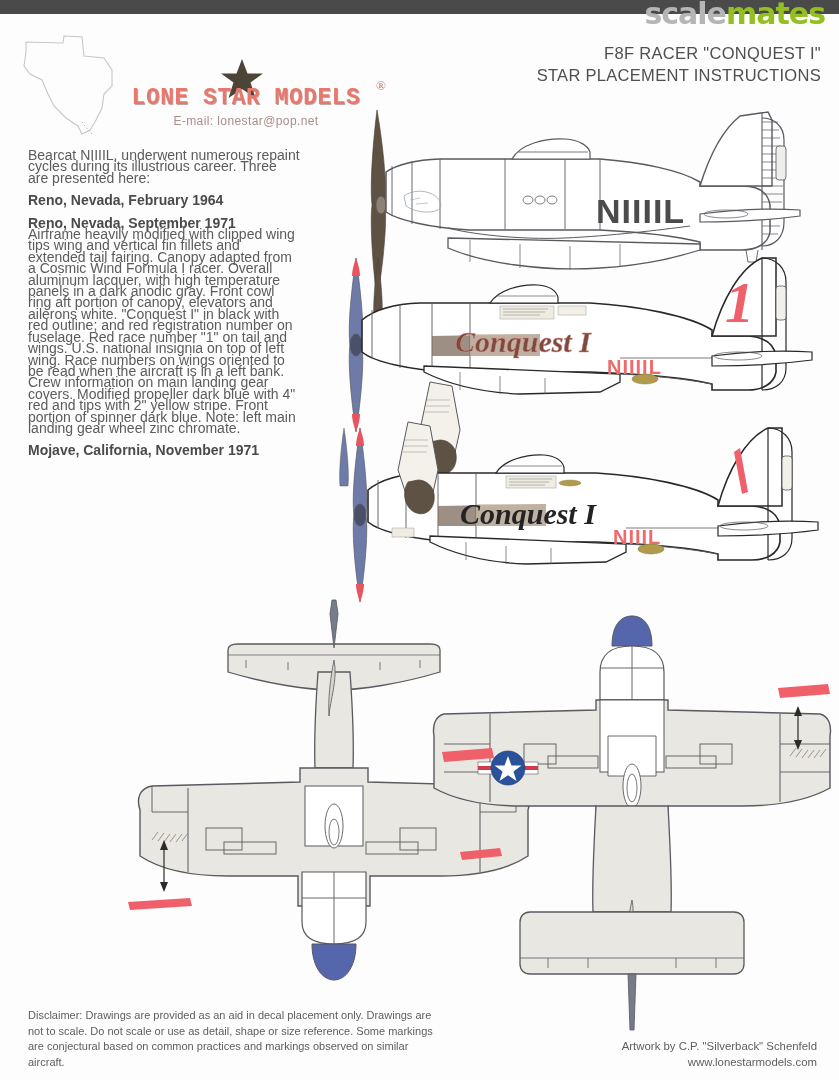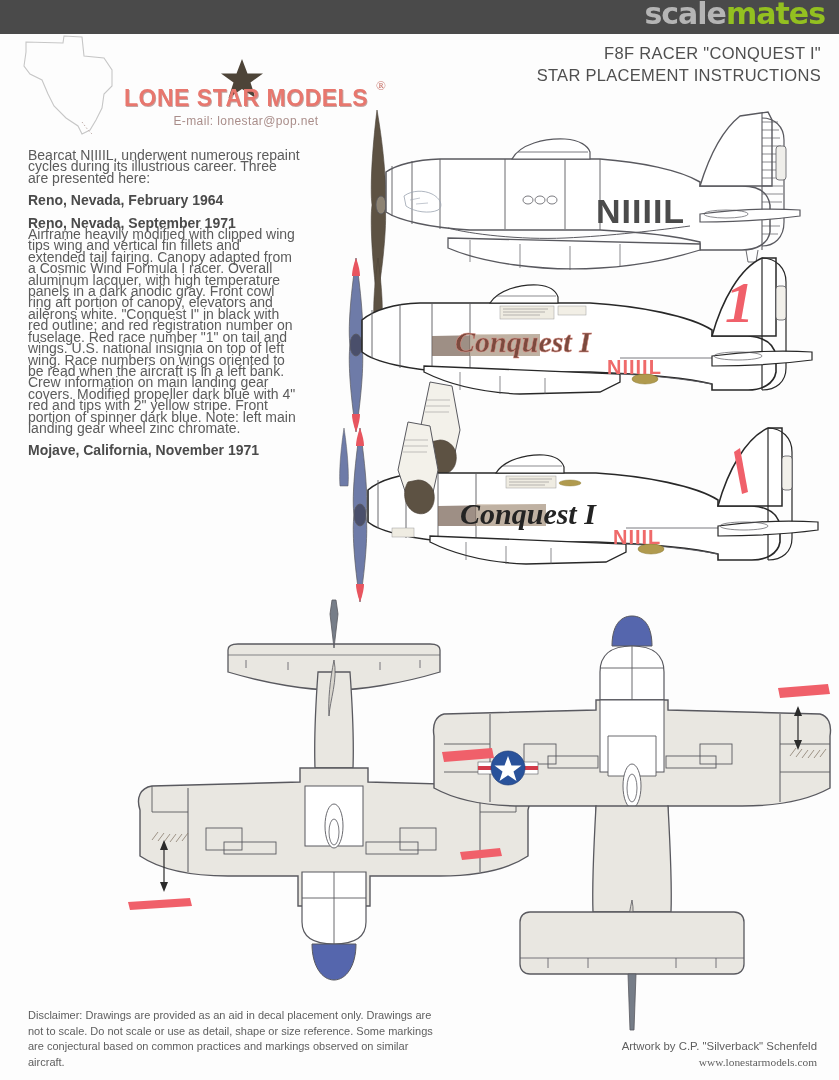--- a/index.html
+++ b/index.html
@@ -8,21 +8,21 @@
     width:839px;height:1080px;
     background:#ffffff;
     font-family:"Liberation Sans", sans-serif;
     overflow:hidden;
     position:relative;
   }
   .page{position:relative;width:839px;height:1080px;background:#fdfdfd;overflow:hidden;}
 
   
   .topbar{
-    position:absolute;left:0;top:0;width:839px;height:34px;
+    position:absolute;left:0;top:0;width:839px;height:14px;
     background:#4a4a4a;
   }
   .sm-logo{
     position:absolute;right:14px;top:-1px;
     font-size:30px;font-weight:bold;letter-spacing:-1px;
     font-family:"DejaVu Sans", sans-serif;
     line-height:30px;
   }
   .sm-scale{color:#b5b5b5;}
   .sm-mates{color:#93c020;}
@@ -32,21 +32,21 @@
   .texas{
     position:absolute;left:8px;top:4px;width:120px;height:110px;opacity:.55;
   }
   .brandblock{position:absolute;left:96px;top:0px;width:320px;height:105px;}
   .star{
     position:absolute;left:124px;top:28px;width:44px;height:42px;
   }
   .brandname{
     position:absolute;left:0px;top:55px;width:300px;
     text-align:center;
-    font-family:Liberation Sans, sans-serif;
+    font-family:Liberation Mono, monospace;
     font-weight:bold;font-size:23px;letter-spacing:.5px;
     color:#e8776e;
     text-shadow:0.8px 0.8px 0 rgba(120,60,55,.45);
     white-space:nowrap;
   }
   .regmark{
     position:absolute;left:280px;top:48px;
     font-size:13px;color:#c9776e;
     font-family:"Liberation Serif", serif;
   }
@@ -77,21 +77,21 @@
   .footer-left{
     position:absolute;left:28px;bottom:10px;width:420px;
     color:#5e5e5e;font-size:11px;line-height:15.4px;
     font-family:"Liberation Sans", sans-serif;
   }
   .footer-right{
     position:absolute;right:22px;bottom:10px;width:400px;text-align:right;
     color:#5e5e5e;font-size:11.4px;line-height:15.4px;
     font-family:"Liberation Sans", sans-serif;
   }
-  .footer-right .url{display:block;font-family:Liberation Serif, serif;}
+  .footer-right .url{display:block;}
 
   
   .art{position:absolute;left:0;top:0;width:839px;height:1080px;pointer-events:none;}
 </style>
 </head>
 <body>
 
 <div class="page">
 
   <div class="topbar">

